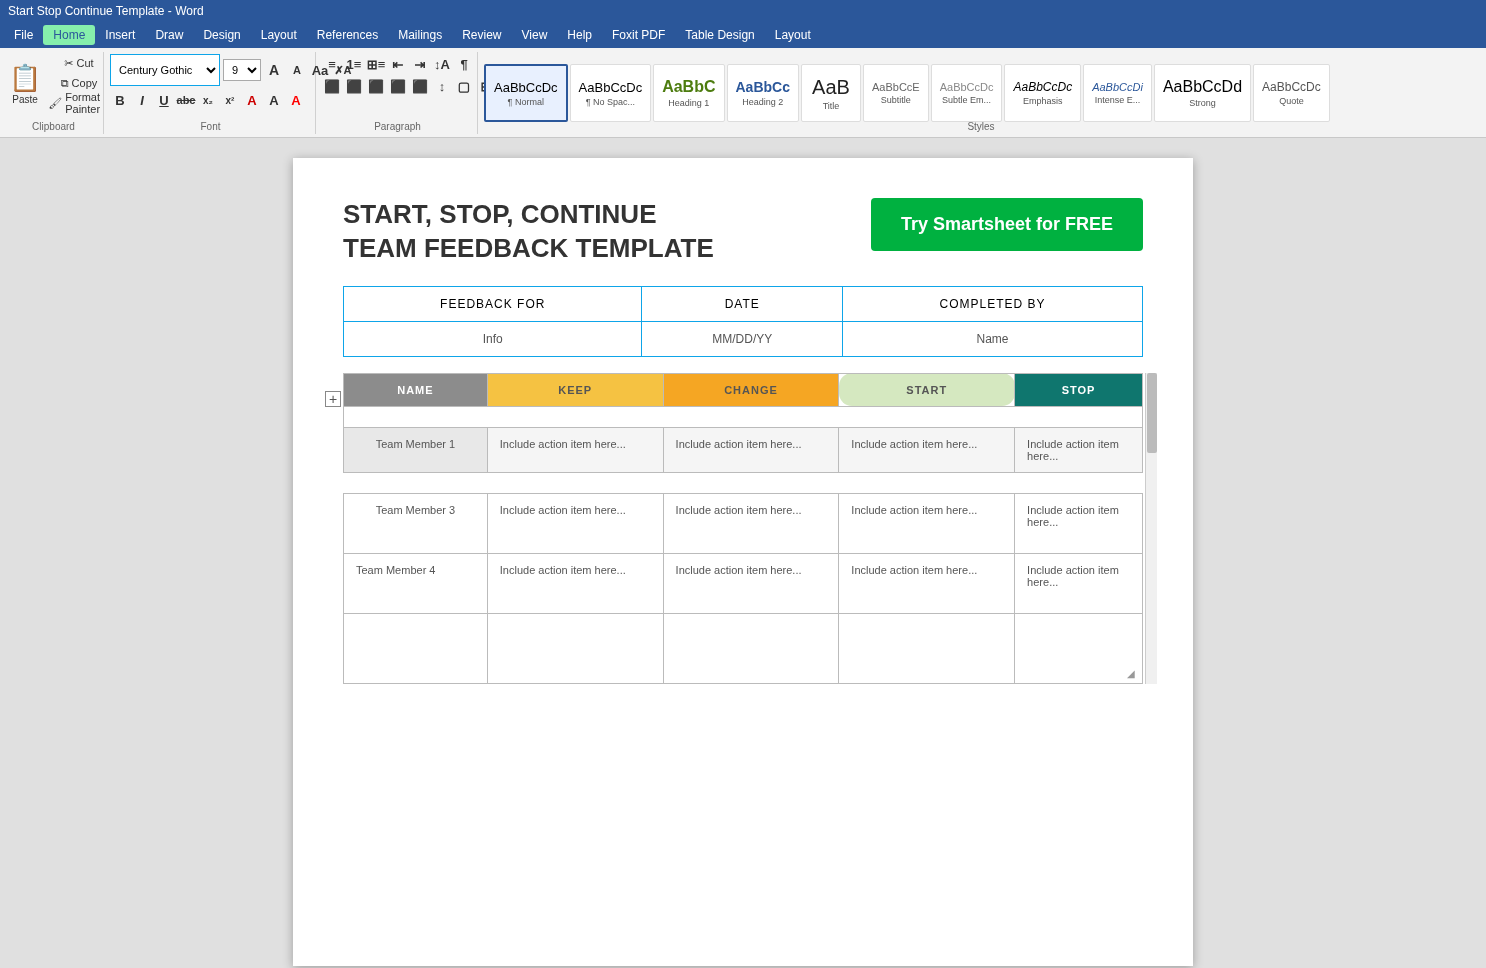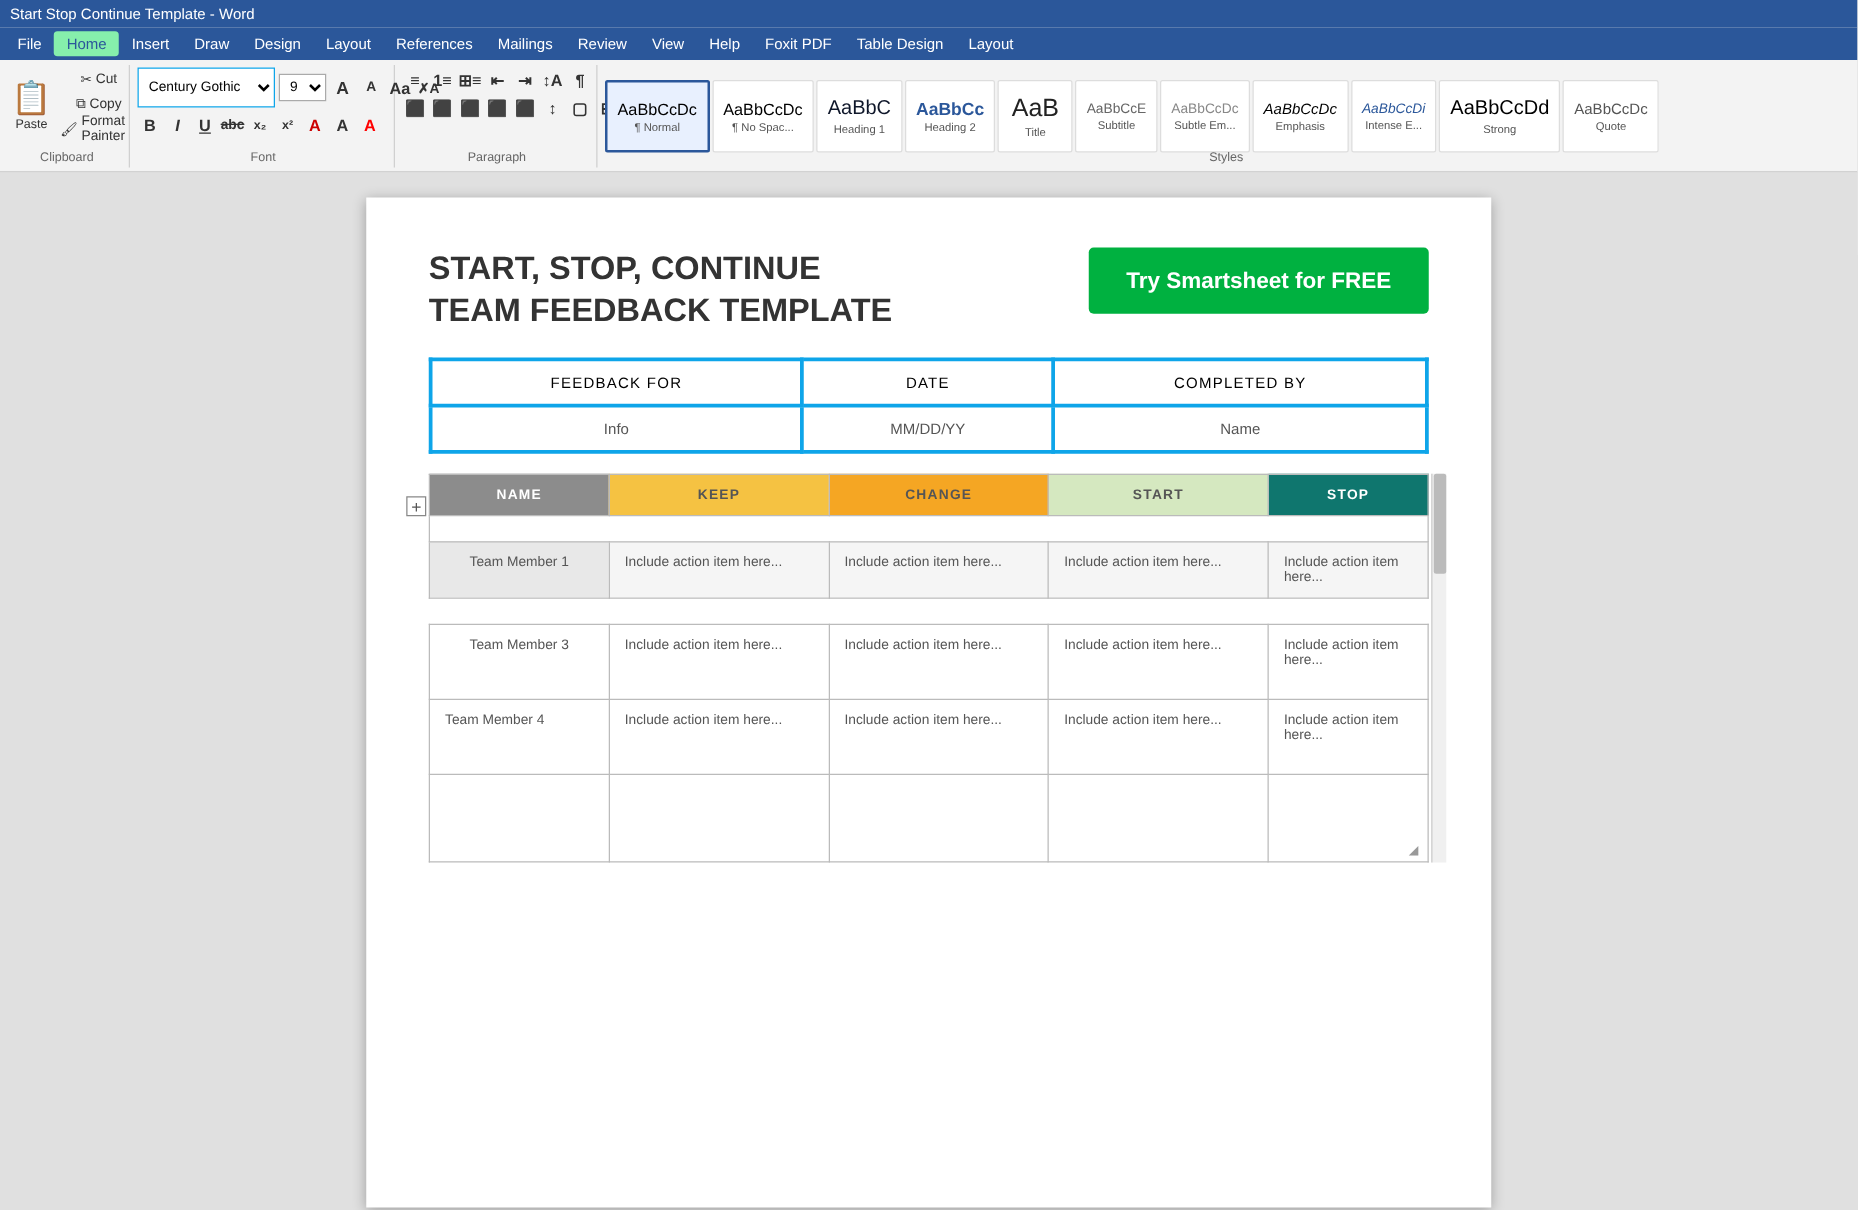--- a/index.html
+++ b/index.html
@@ -187,21 +187,21 @@
       text-align: center;
     }
 
     
     .info-table {
       width: 100%;
       border-collapse: collapse;
       margin-bottom: 16px;
     }
     .info-table th, .info-table td {
-      border: 3px solid #0ea5e9;
+      border: 1px solid #0ea5e9;
       padding: 10px 16px;
       text-align: center;
       font-size: 12px;
     }
     .info-table th {
       background: white;
       font-weight: normal;
       letter-spacing: 1px;
     }
     .info-table td {
@@ -229,21 +229,21 @@
       border-collapse: collapse;
     }
     .feedback-table th, .feedback-table td {
       border: 1px solid #bbb;
       padding: 10px 12px;
       font-size: 11px;
     }
     .col-name { background: #8c8c8c; color: white; text-align: center; font-weight: bold; letter-spacing: 1px; width: 18%; }
     .col-keep { background: #f5c242; color: #555; text-align: center; font-weight: bold; letter-spacing: 1px; width: 22%; }
     .col-change { background: #f5a623; color: #555; text-align: center; font-weight: bold; letter-spacing: 1px; width: 22%; }
-    .col-start { background: #d5e8c0; color: #555; text-align: center; font-weight: bold; letter-spacing: 1px; width: 22%; }
+    .col-start { background: #d5e8c0; color: #555; text-align: center; font-weight: bold; letter-spacing: 1px; width: 22%; border-radius: 13px; }
     .col-stop { background: #0f766e; color: white; text-align: center; font-weight: bold; letter-spacing: 1px; width: 16%; }
 
     .feedback-table td {
       color: #555;
       font-size: 11px;
       vertical-align: top;
     }
     .row-highlighted td {
       background: #f5f5f5;
     }
@@ -385,21 +385,21 @@
     <div class="styles-section">
       <div class="style-box active">
         <div class="style-preview">AaBbCcDc</div>
         <div class="style-label">¶ Normal</div>
       </div>
       <div class="style-box">
         <div class="style-preview">AaBbCcDc</div>
         <div class="style-label">¶ No Spac...</div>
       </div>
       <div class="style-box">
-        <div class="style-preview" style="font-size:16px; font-weight:normal; color:#0f172a;">AaBbC</div>
+        <div class="style-preview" style="font-size:16px; font-weight:bold; color:#4d7c0f;">AaBbC</div>
         <div class="style-label">Heading 1</div>
       </div>
       <div class="style-box">
         <div class="style-preview" style="font-size:14px; font-weight:bold; color:#2b579a;">AaBbCc</div>
         <div class="style-label">Heading 2</div>
       </div>
       <div class="style-box">
         <div class="style-preview" style="font-size:20px; color:#222;">AaB</div>
         <div class="style-label">Title</div>
       </div>

